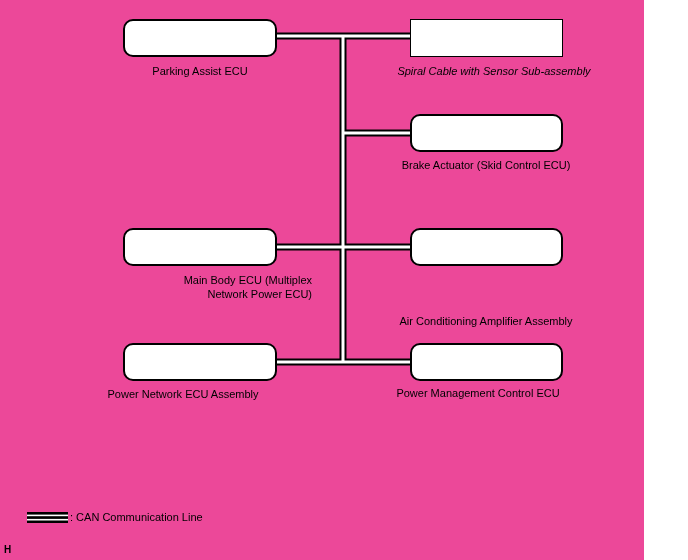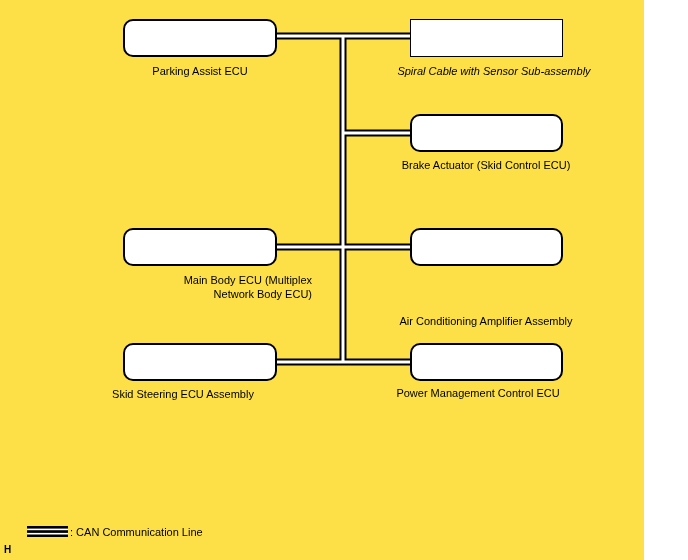--- a/index.html
+++ b/index.html
@@ -4,21 +4,21 @@
 <style>
   html, body {
     margin: 0;
     padding: 0;
     background: #ffffff;
   }
   #canvas {
     position: relative;
     width: 644px;
     height: 560px;
-    background: #fde047;
+    background: #ec4899;
     font-family: "Liberation Sans", sans-serif;
     color: #000000;
     overflow: hidden;
   }
   #connector-layer {
     position: absolute;
     left: 0;
     top: 0;
   }
   .node-box {
@@ -46,22 +46,21 @@
     white-space: normal;
   }
   .node-label.left-align span {
     display: block;
   }
   #legend {
     position: absolute;
     left: 27px;
     top: 511px;
     display: flex;
-    align-items: flex-start;
-    margin-top: 15px;
+    align-items: center;
   }
   #legend-swatch {
     display: block;
   }
   #legend-text {
     font-size: 11px;
     line-height: 12px;
     margin-left: 2px;
     white-space: nowrap;
   }
@@ -104,26 +103,26 @@
   <div class="node-box" style="left:410px; top:343px; width:153px;"></div>
 
   <div class="node-label" style="left:90px; top:64px; width:220px;">Parking Assist ECU</div>
 
   <div class="node-label" style="left:364px; top:64px; width:260px;font-style:italic;">Spiral Cable with Sensor Sub-assembly</div>
 
   <div class="node-label" style="left:356px; top:158px; width:260px;">Brake Actuator (Skid Control ECU)</div>
 
   <div class="node-label left-align" style="left:122px; top:273px; width:190px;">
     <span>Main Body ECU (Multiplex</span>
-    <span>Network Body ECU)</span>
+    <span>Network Power ECU)</span>
   </div>
 
   <div class="node-label" style="left:356px; top:272px; width:260px;margin-top:42px;">Air Conditioning Amplifier Assembly</div>
 
-  <div class="node-label" style="left:73px; top:387px; width:220px;">Skid Steering ECU Assembly</div>
+  <div class="node-label" style="left:73px; top:387px; width:220px;">Power Network ECU Assembly</div>
 
   <div class="node-label" style="left:348px; top:386px; width:260px;">Power Management Control ECU</div>
 
   <div id="legend">
     <svg id="legend-swatch" width="41" height="11" viewBox="0 0 41 11">
       <rect x="0" y="0" width="41" height="11" fill="#000000"></rect>
       <rect x="0" y="2.6" width="41" height="1.6" fill="#ffffff"></rect>
       <rect x="0" y="6.9" width="41" height="1.6" fill="#ffffff"></rect>
     </svg>
     <span id="legend-text">: CAN Communication Line</span>

